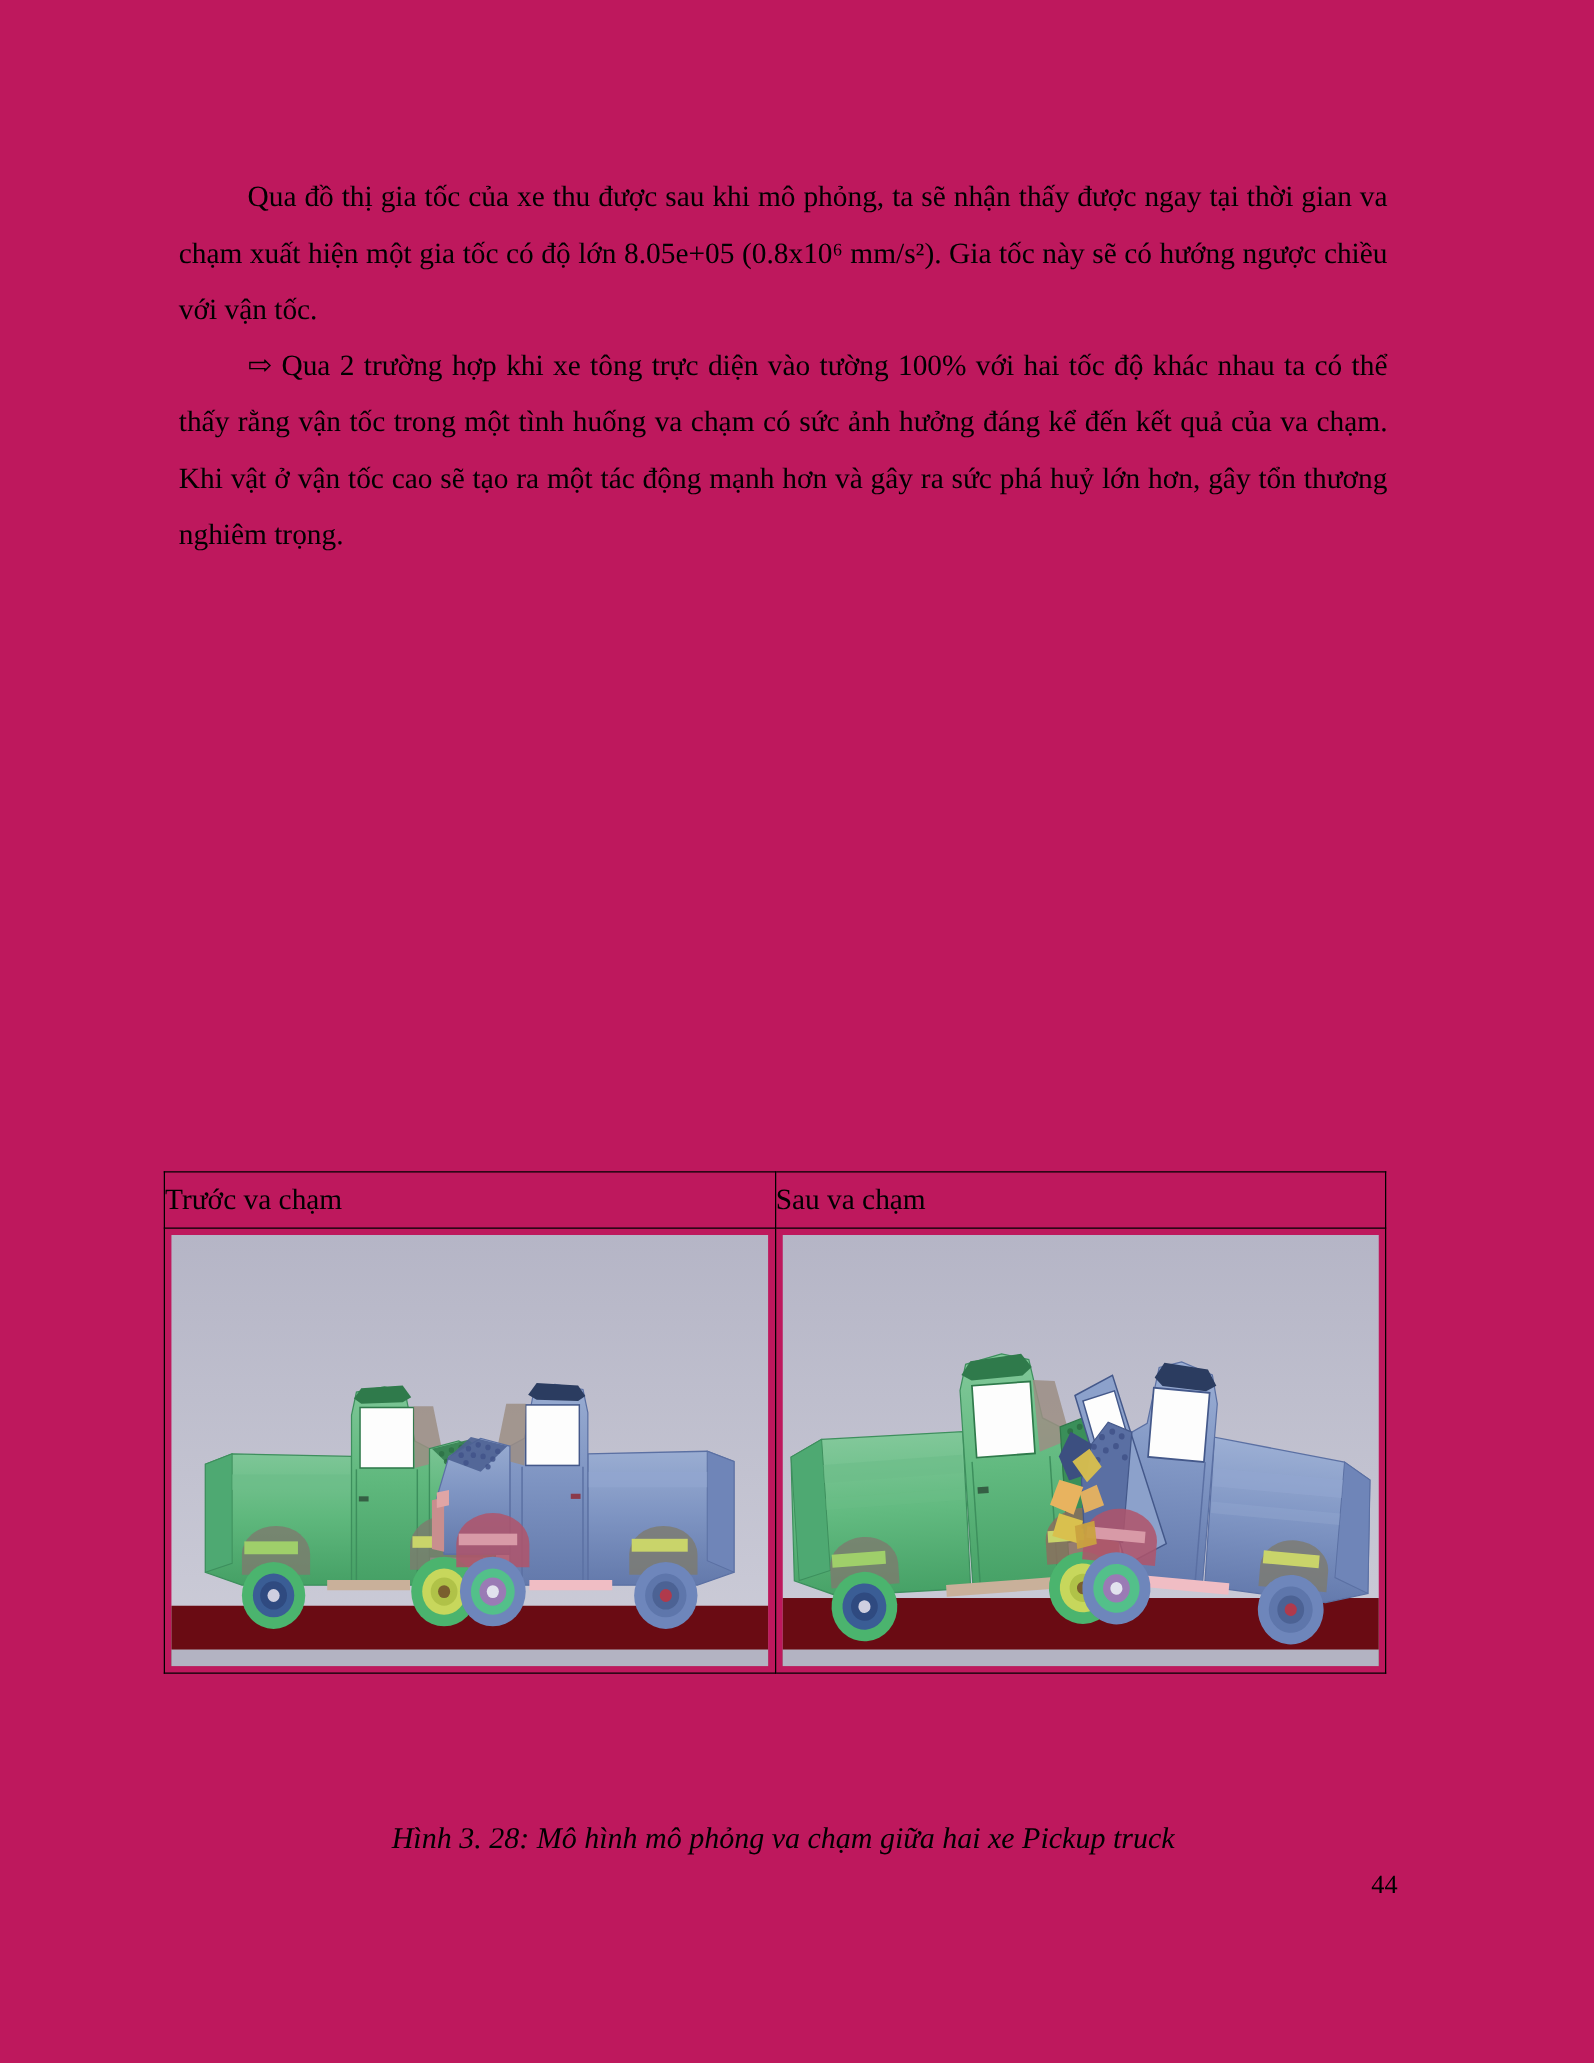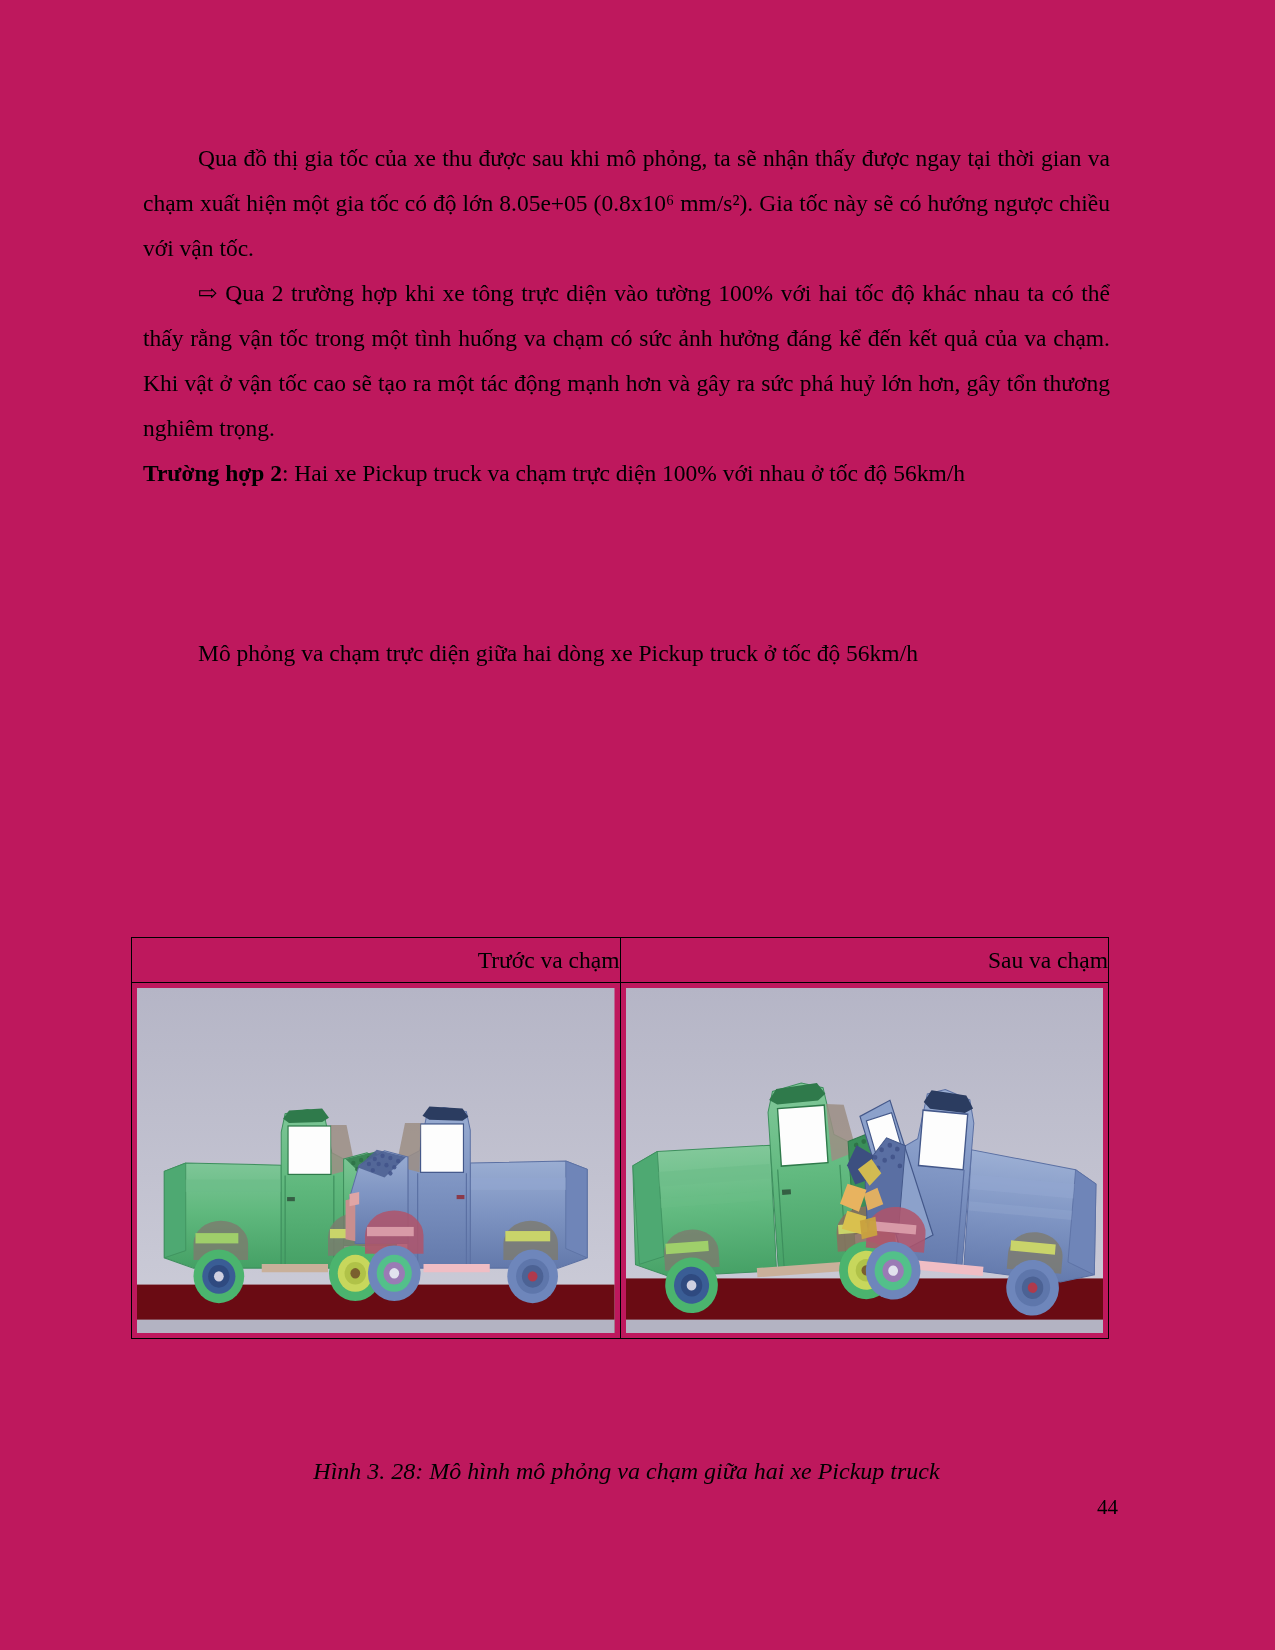--- a/index.html
+++ b/index.html
@@ -45,21 +45,21 @@
     border-collapse: collapse;
     table-layout: fixed;
   }
   .fig-table td {
     border: 1.3px solid #000000;
     padding: 0;
     vertical-align: top;
   }
   .fig-head {
     height: 44px;
-    text-align: right;
+    text-align: left;
     font-size: 23.5px;
     font-family: "Liberation Serif", "DejaVu Serif", serif;
     vertical-align: middle;
     line-height: 44px;
   }
   .fig-cell {
     height: 345px;
     padding: 5px 5px 5px 5px !important;
   }
   .img-holder {
@@ -95,24 +95,22 @@
 </style>
 </head>
 <body>
 
 <div class="page">
 
   <div class="body-text indent" style="top:136px;">Qua đồ thị gia tốc của xe thu được sau khi mô phỏng, ta sẽ nhận thấy được ngay tại thời gian va chạm xuất hiện một gia tốc có độ lớn 8.05e+05 (0.8x10⁶ mm/s²). Gia tốc này sẽ có hướng ngược chiều với vận tốc.</div>
 
   <div class="body-text para-arrow" style="top:271px;">⇨ Qua 2 trường hợp khi xe tông trực diện vào tường 100% với hai tốc độ khác nhau ta có thể thấy rằng vận tốc trong một tình huống va chạm có sức ảnh hưởng đáng kể đến kết quả của va chạm. Khi vật ở vận tốc cao sẽ tạo ra một tác động mạnh hơn và gây ra sức phá huỷ lớn hơn, gây tổn thương nghiêm trọng.</div>
 
-  <div class="body-text" style="top:451px;"><span class="bold-lead">Trường hợp 2</span><span>: Hai xe Pickup truck va chạm trực diện 100% với nhau ở tốc độ 56km/h</span></div>
-
-
-  <div class="body-text indent" style="top:631px;">Mô phỏng va chạm trực diện giữa hai dòng xe Pickup truck ở tốc độ 56km/h</div>
+
+
 
   <table class="fig-table">
     <tbody>
         <tr>
       <td class="fig-head" style="width:50%;">Trước va chạm</td>
       <td class="fig-head" style="width:50%;">Sau va chạm</td>
     </tr>
     <tr>
 
       <td class="fig-cell">

